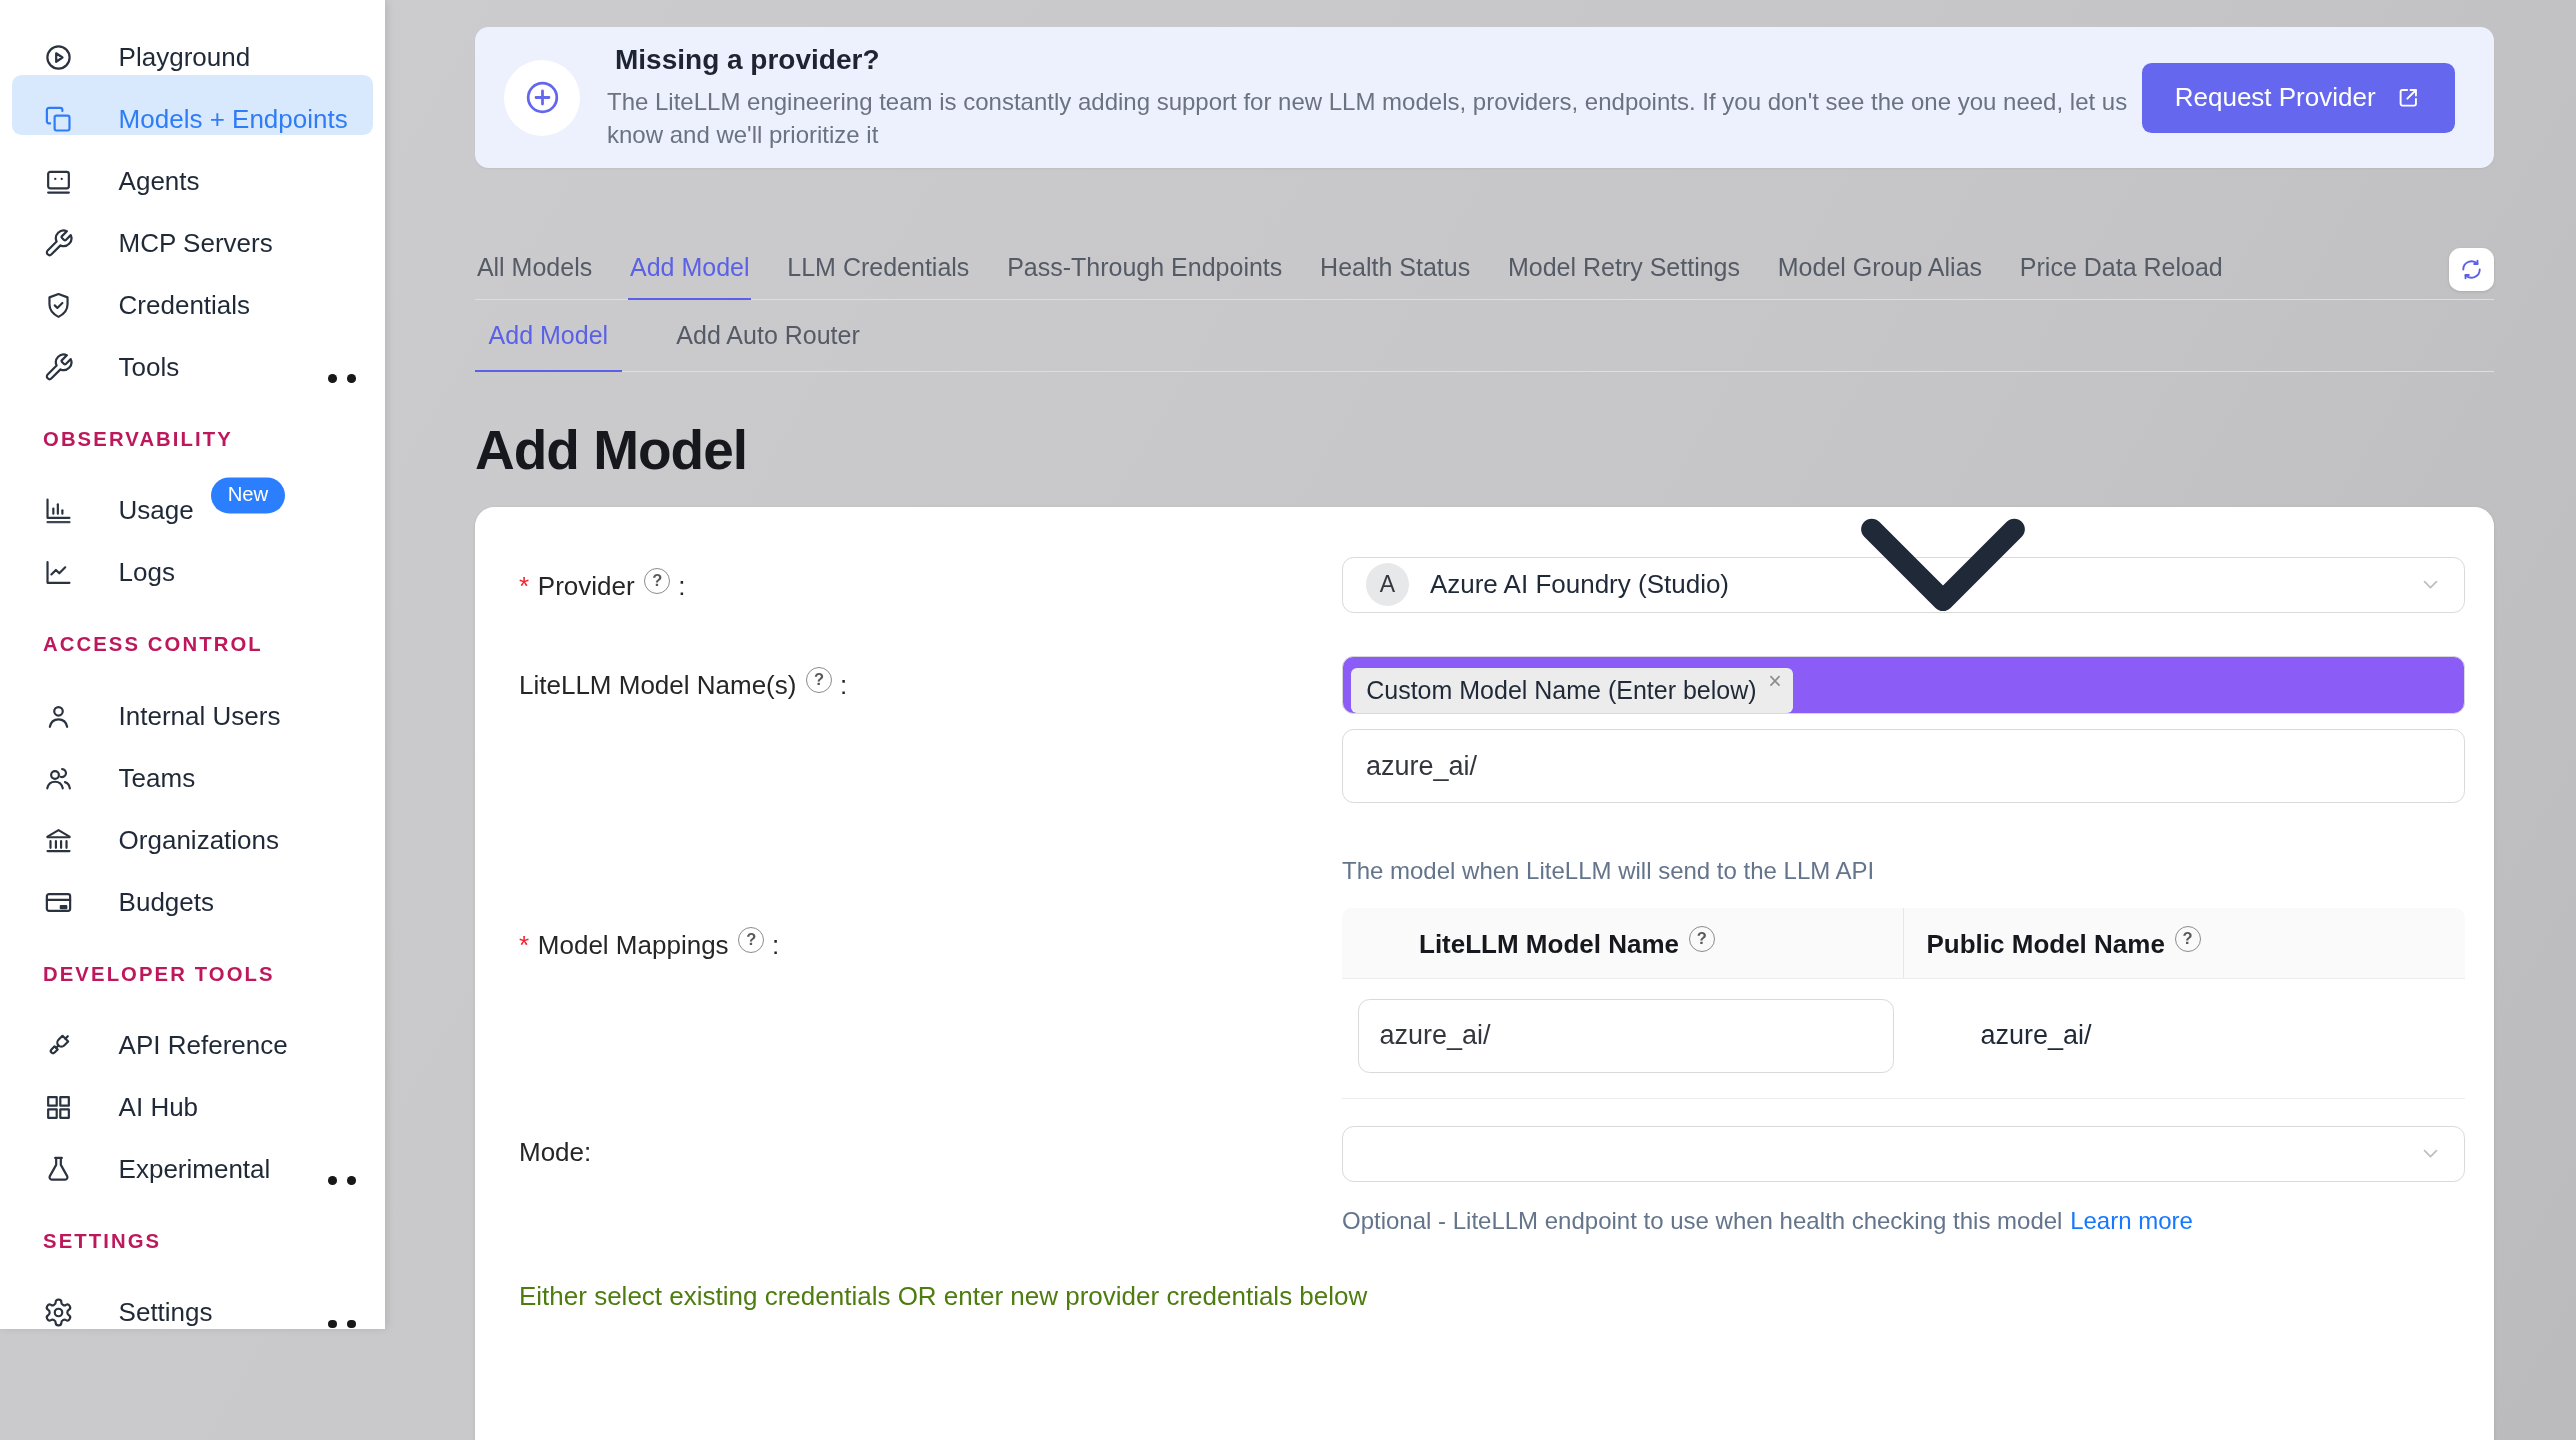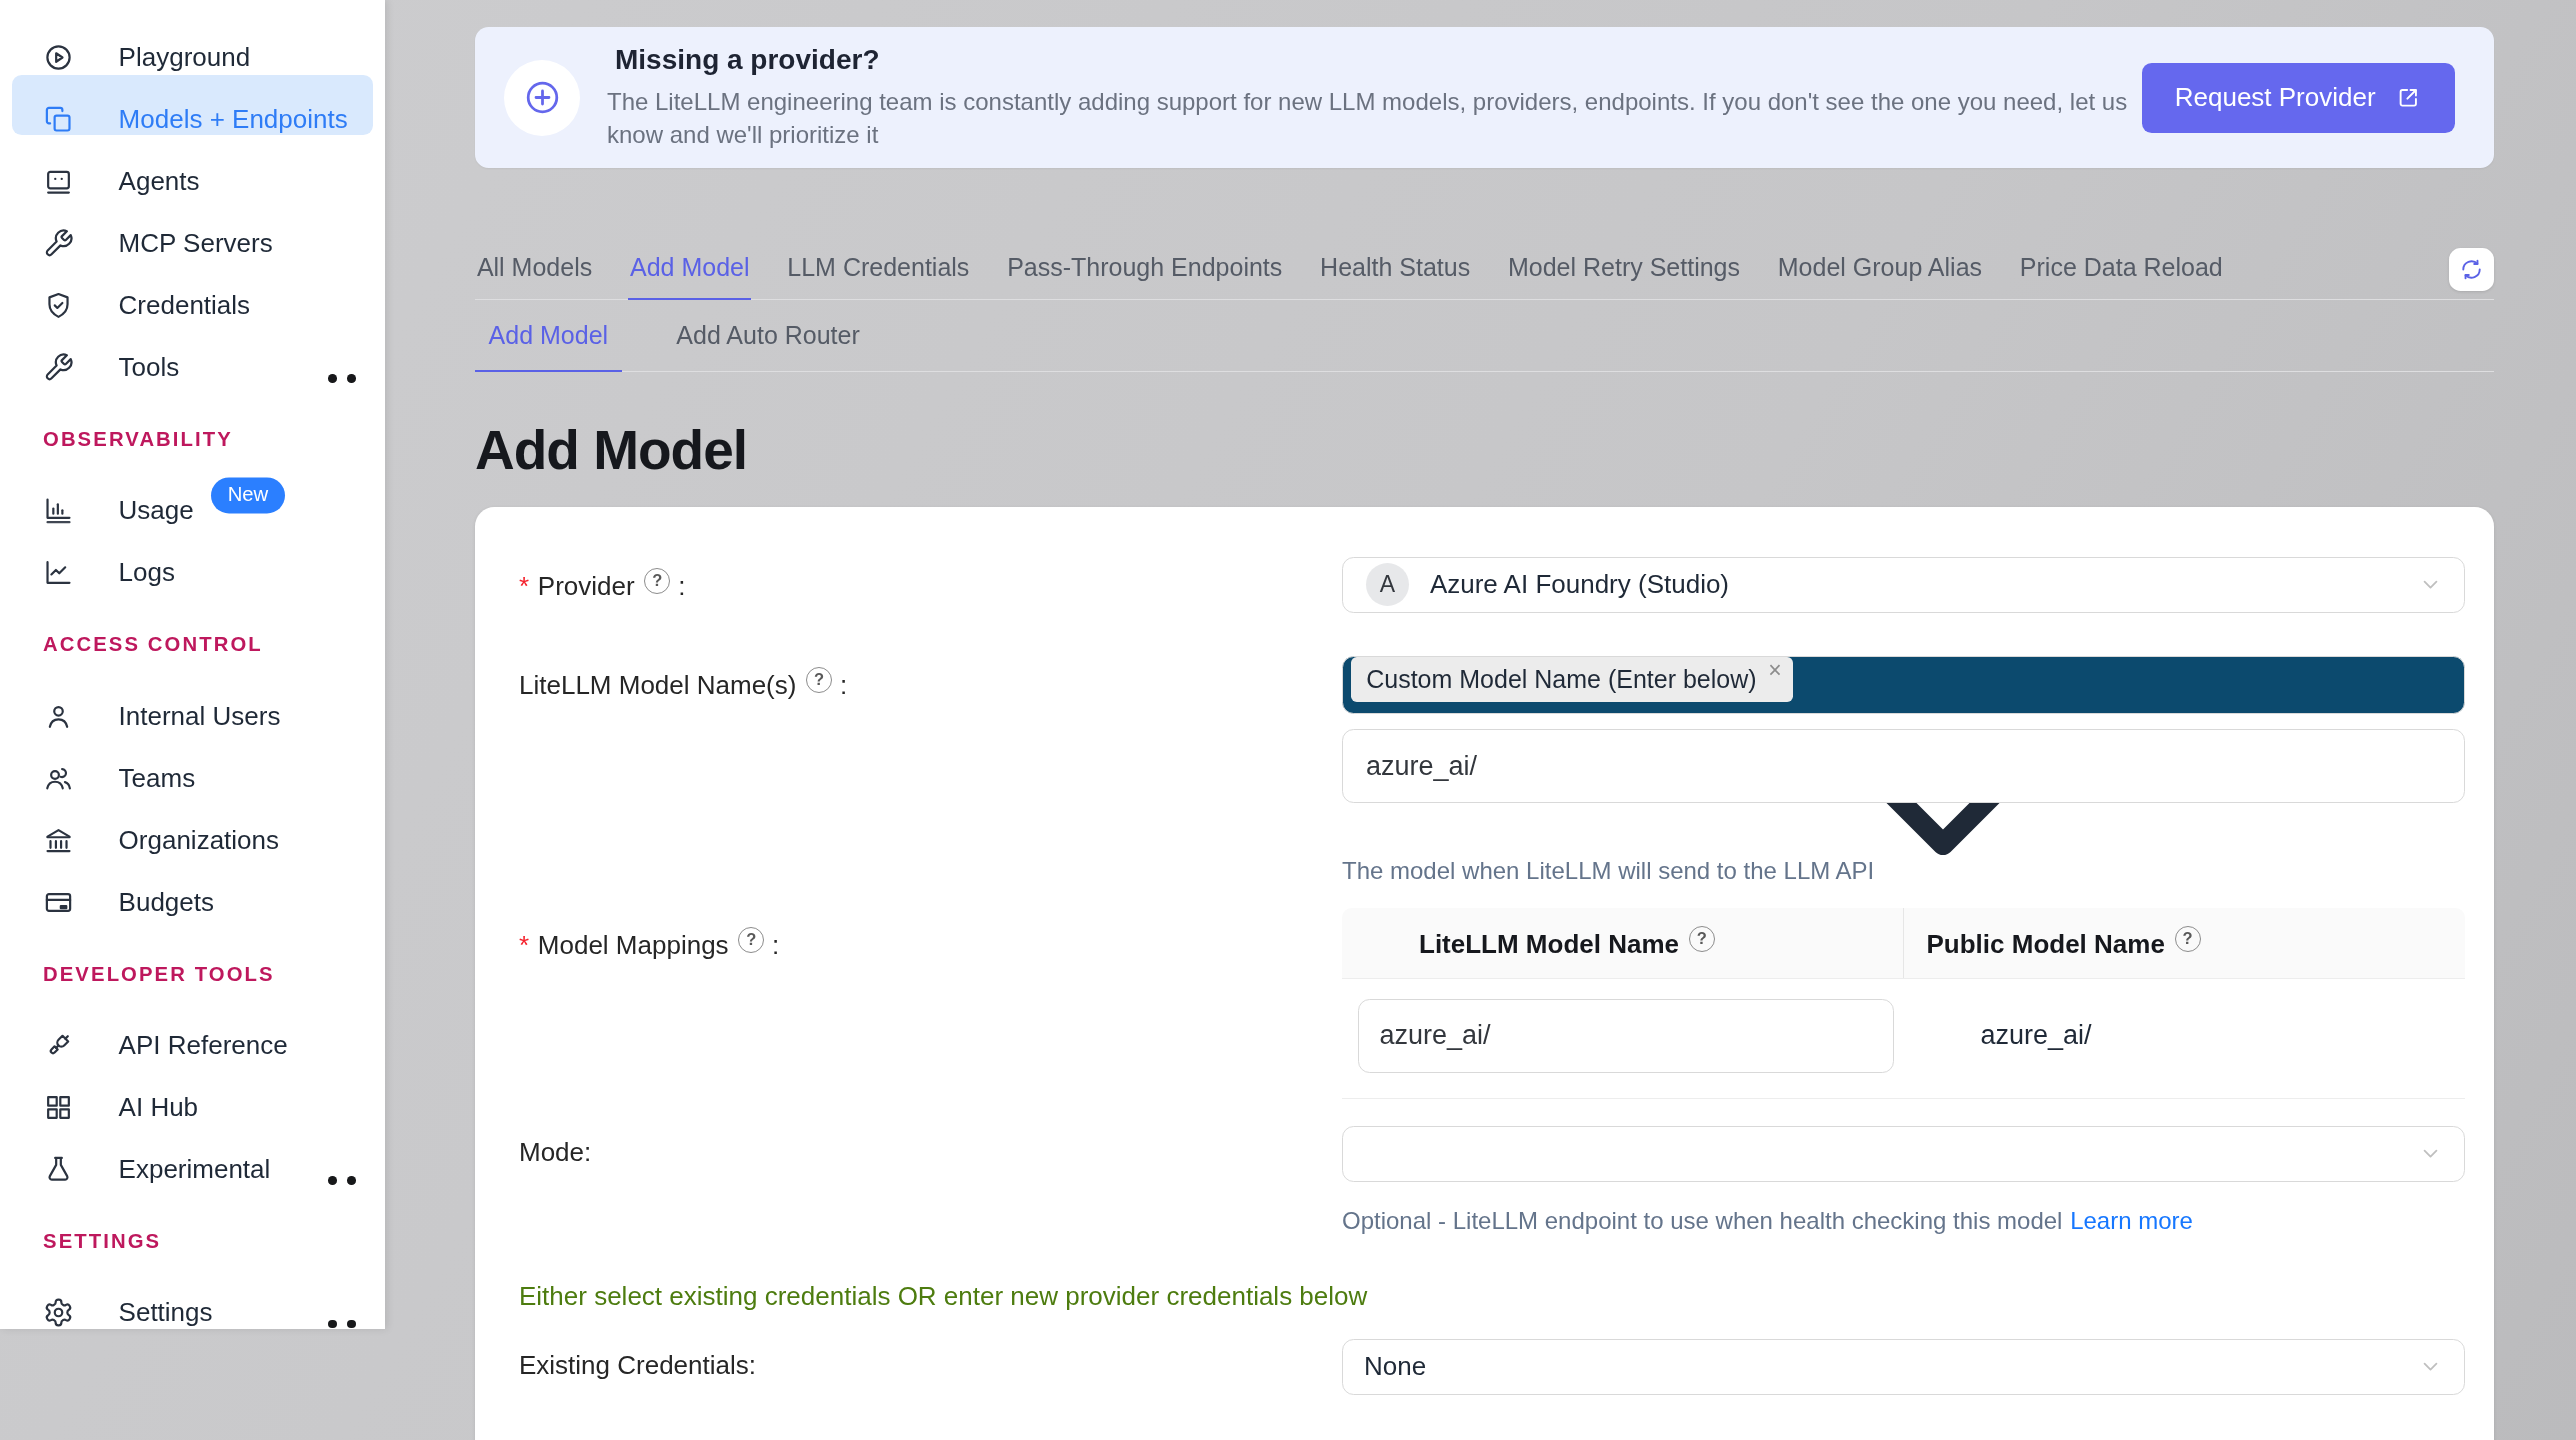--- a/index.html
+++ b/index.html
@@ -119,22 +119,22 @@
     height: 56px; border: 1.9px solid #d9d9d9; border-radius: 11.6px; background: #fff;
     display: flex; align-items: center; padding: 0 21px; font-size: 26px; color: #1f2937; cursor: pointer;
   }
   .select .chev { margin-left: auto; width: 25px; height: 25px; color: #bfbfbf; flex: none; }
   .avatar {
     width: 43px; height: 43px; border-radius: 50%; background: #e7e8ea; color: #33373d;
     display: flex; align-items: center; justify-content: center;
     font-size: 23px; margin-right: 21px; margin-left: 1.9px; flex: none;
   }
   .multiselect {
-    height: 58px; border: 1.9px solid #d9d9d9; border-radius: 11.6px; background: #0c4a6e;
-    display: flex; align-items: flex-start; padding: 0 21px 0 7.7px; cursor: pointer;
+    height: 58px; border: 1.9px solid #d9d9d9; border-radius: 11.6px; background: #8b5cf6;
+    display: flex; align-items: flex-end; padding: 0 21px 0 7.7px; cursor: pointer;
   }
   .tag {
     background: #ececec; border-radius: 5.8px; height: 45px;
     display: flex; align-items: center; padding: 0 11.6px 0 15.5px;
     font-size: 25px; color: #1f2937; gap: 11.6px;
   }
   .tag .x { color: #8c8c8c; font-size: 23px; line-height: 1; align-self: flex-start; margin-top: 2.9px; cursor: pointer; }
   .text-input {
     margin-top: 15.5px; width: 100%; height: 74px; border: 1.9px solid #d9d9d9; border-radius: 11.6px;
     padding: 0 23px; font-size: 27px; color: #33373d; font-family: inherit; background: #fff; outline: none;
@@ -481,29 +481,16 @@
             </span>
         </div>
         <div class="helper-sm">
           <span>Optional - LiteLLM endpoint to use when health checking this model</span><a href="#">Learn more</a>
         </div>
       </div>
     </div>
 
     <div class="cred-note">Either select existing credentials OR enter new provider credentials below</div>
 
-    <div class="frow mt-cred">
-      <div class="flabel">Existing Credentials:</div>
-      <div class="fctl">
-        <div class="select">
-          <span>None</span>
-          <span class="chev">
-              <svg viewBox="0 0 24 24" fill="none" stroke="currentColor" stroke-width="1.7" stroke-linecap="round" stroke-linejoin="round">
-                <path d="M6.3 9.3l5.7 5.7 5.7-5.7"></path>
-              </svg>
-            </span>
-        </div>
-      </div>
-    </div>
 
   </div>
 </div>
 
 
 </body></html>

